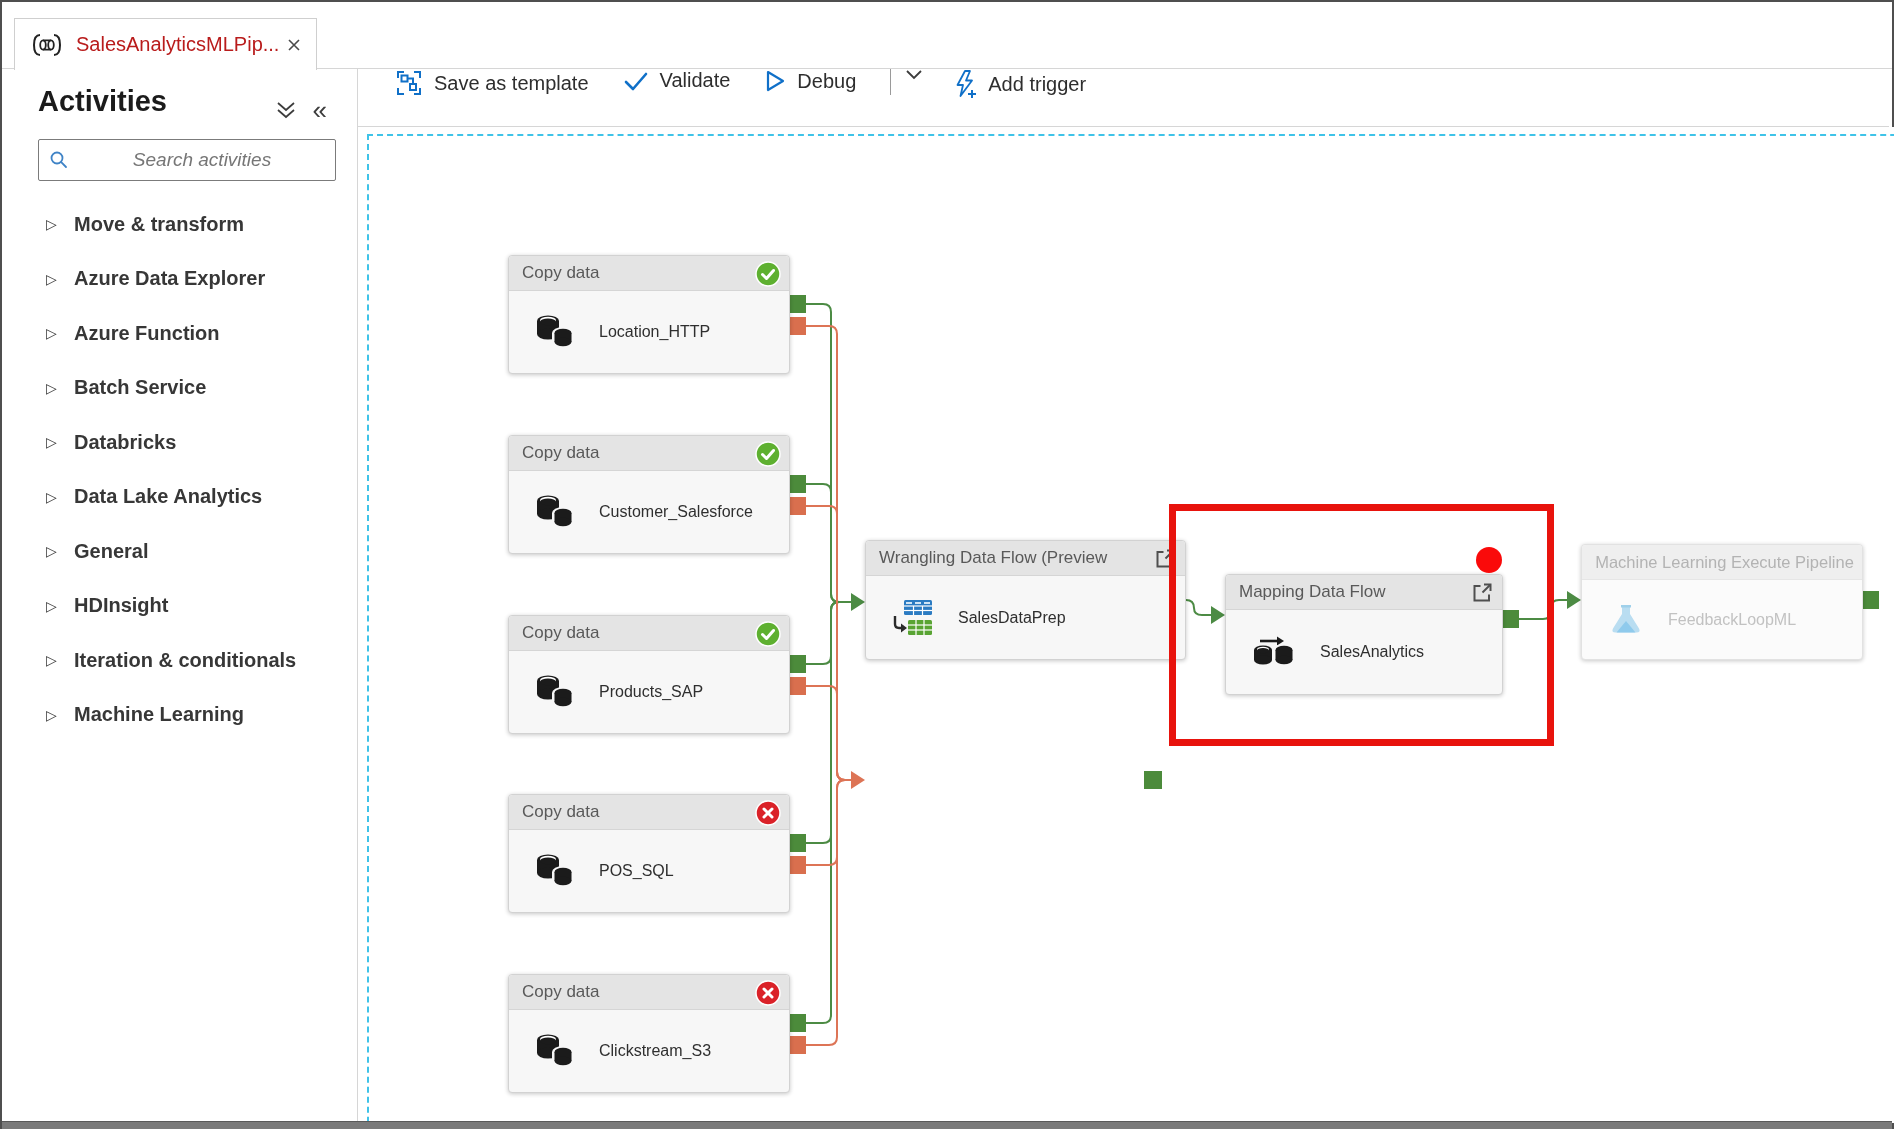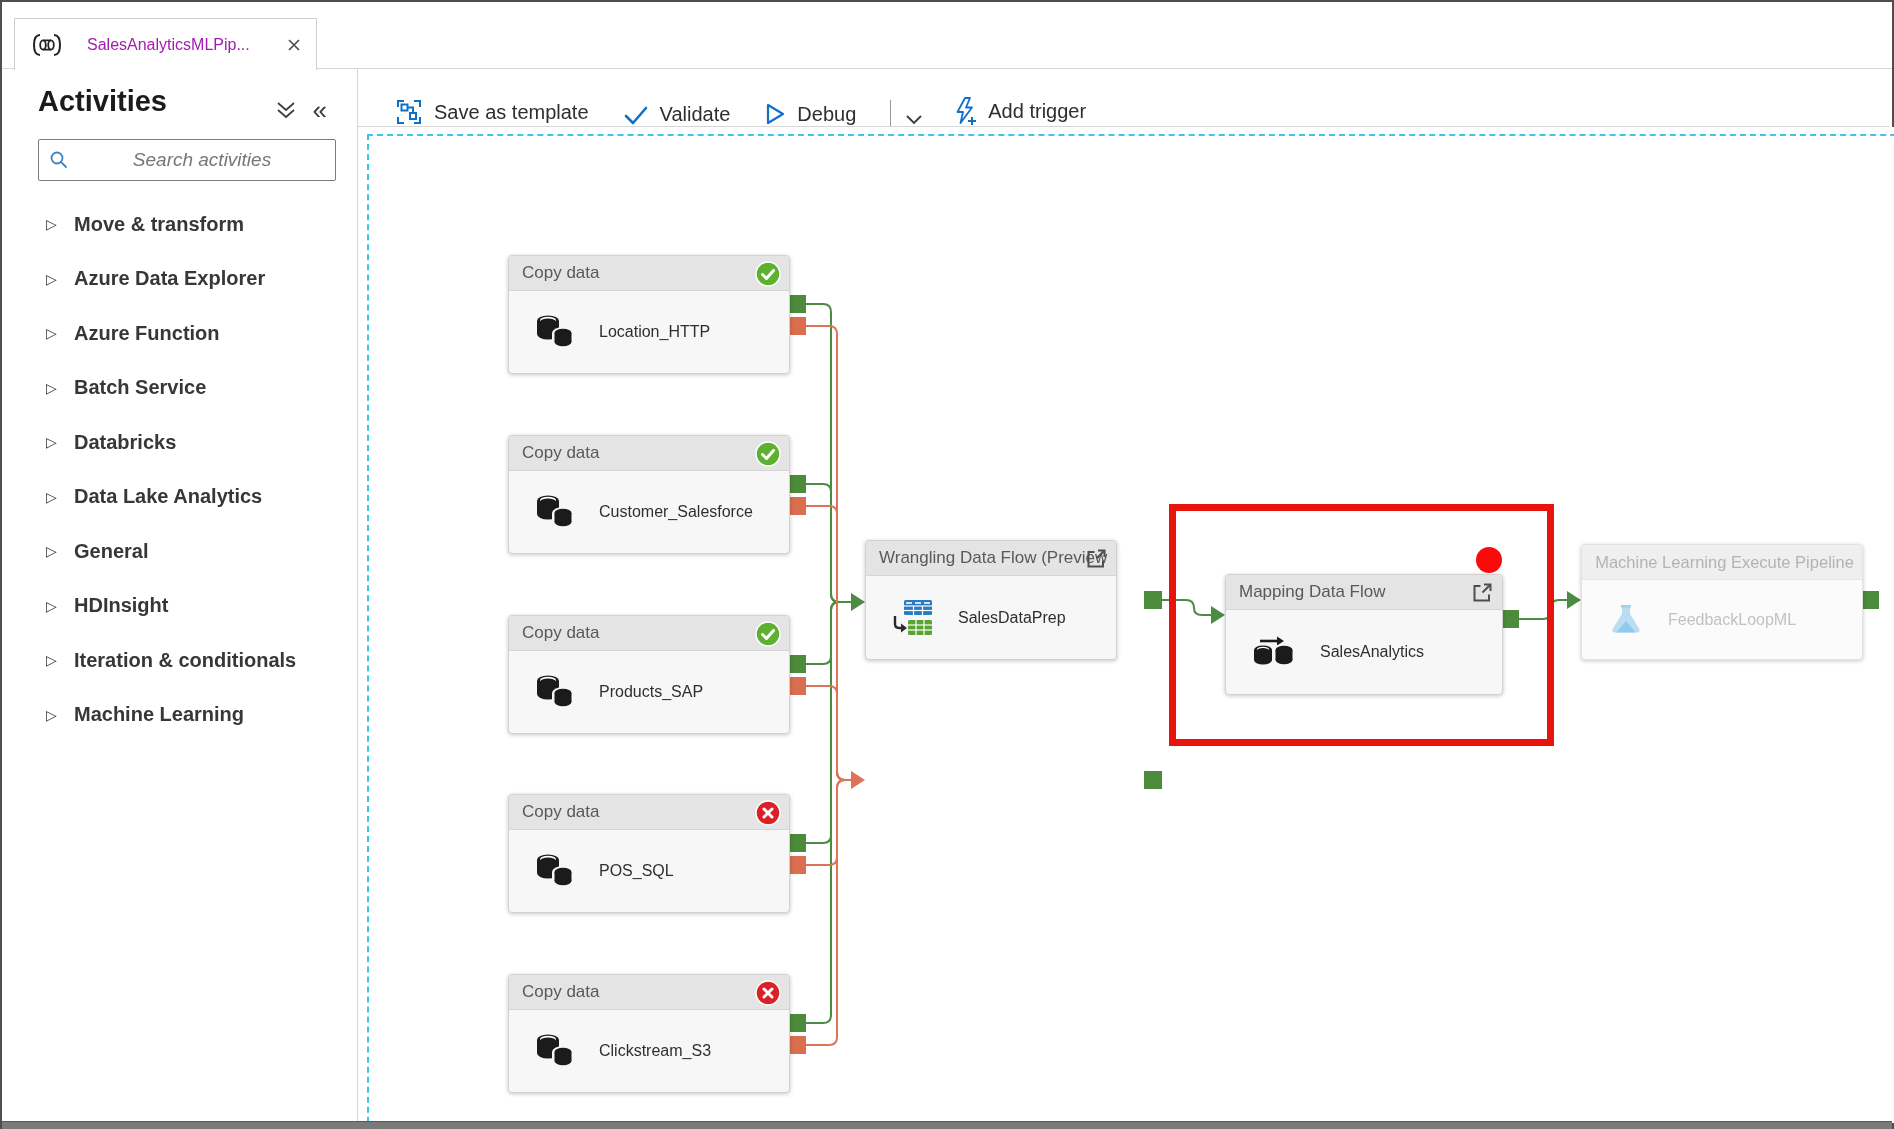--- a/index.html
+++ b/index.html
@@ -4,40 +4,40 @@
 <style>
   * { margin:0; padding:0; box-sizing:border-box; }
   body { font-family:"Liberation Sans", sans-serif; background:#fff; width:1894px; height:1129px; overflow:hidden; }
   .window { position:relative; width:1894px; height:1129px; background:#fff;
             border:2px solid #4f4f4f; border-bottom:none; }
 
   
   .tabstrip { position:absolute; left:0; top:0; right:0; height:67px; background:#fff; border-bottom:1px solid #d6d6d6; z-index:5; }
   .tab { position:absolute; left:12px; top:16px; width:303px; height:52px; background:#fff;
          border:1px solid #cfcfcf; border-bottom:none; display:flex; align-items:center; padding:0 10px 0 16px; z-index:6; }
-  .tab-title { font-size:16px; color:#a21caf; margin-left:24px; flex:1; white-space:nowrap; overflow:hidden; }
+  .tab-title { font-size:20px; color:#b91c1c; margin-left:13px; flex:1; white-space:nowrap; overflow:hidden; }
   .tab-close { display:flex; align-items:center; justify-content:center; width:24px; height:24px; cursor:pointer; }
 
   
   .sidebar { position:absolute; left:0; top:67px; width:356px; bottom:8px; background:#fff; border-right:1px solid #d6d6d6; z-index:4; }
   .sb-title { position:absolute; left:36px; top:16px; font-size:29px; font-weight:600; color:#1b1b1b; }
   .sb-icons { position:absolute; right:30px; top:28px; display:flex; align-items:center; gap:16px; }
   .sb-collapse { font-size:26px; color:#3c3c3c; line-height:1; cursor:pointer; }
   .searchbox { position:absolute; left:36px; top:70px; width:298px; height:42px; border:1px solid #7b7b7b; border-radius:2px;
                display:flex; align-items:center; padding:0 10px; background:#fff; }
   .searchbox input { border:none; outline:none; flex:1; font-size:19px; margin-left:10px; color:#333; font-family:"Liberation Sans", sans-serif;text-align:center; }
   .searchbox input::placeholder { font-style:italic; color:#767676; }
   .cats { position:absolute; left:0; top:128px; right:1px; list-style:none; }
   .cats li { height:54.5px; display:flex; align-items:center; padding-left:44px; cursor:pointer; }
   .cats .tri { width:28px; font-size:14px; color:#3d3d3d; }
   .cats .lbl { font-size:20px; font-weight:600; color:#373737; }
 
   
   .toolbar { position:absolute; left:356px; top:67px; right:3px; height:58px; background:#fff; border-bottom:1px solid #d6d6d6;
-             display:flex; align-items:flex-end; padding-left:37px; gap:0; z-index:4; }
+             display:flex; align-items:flex-start; padding-left:37px; gap:0; z-index:4; }
   .tbtn { display:flex; align-items:center; gap:11px; cursor:pointer; margin-right:34px; }
   .tbtn span { font-size:20px; color:#2e2e2e; }
   .tsep { width:1px; height:26px; background:#9a9a9a; margin:0 14px 0 0; }
   .tchev { margin-right:28px; cursor:pointer; display:flex; align-items:center; }
 
   
   .canvas { position:absolute; left:357px; top:125px; width:1537px; height:996px; background:#fff; overflow:hidden; }
   .dashed-border { position:absolute; left:8px; top:7px; width:1900px; height:1400px; border:2px dashed #3fc3e8; pointer-events:none; }
   .wires { position:absolute; left:0; top:0; }
 
@@ -55,21 +55,21 @@
   .node.disabled .node-header { background:#efefef; border-bottom-color:#e6e6e6;text-align:center; }
   .node.disabled .node-type { color:#b3b3b3; }
   .node.disabled .node-label { color:#c2c2c2; }
 
   
   .n-copy1 { left:149px; top:128px; width:282px; height:119px; }
   .n-copy2 { left:149px; top:308px; width:282px; height:119px; }
   .n-copy3 { left:149px; top:488px; width:282px; height:119px; }
   .n-copy4 { left:149px; top:667px; width:282px; height:119px; }
   .n-copy5 { left:149px; top:847px; width:282px; height:119px; }
-  .n-wrangling { left:506px; top:413px; width:252px; height:120px; }
+  .n-wrangling { left:506px; top:413px; width:321px; height:120px; }
   .n-web { left:506px; top:595px; width:281px; height:120px; }
   .n-mapping { left:866px; top:447px; width:278px; height:121px; }
   .n-ml { left:1222px; top:417px; width:282px; height:116px; }
   .n-wrangling .node-type, .n-mapping .node-type { padding-right:28px; }
   .n-ml .node-type { font-size:16.5px; }
 
   .highlight-box { position:absolute; left:810px; top:377px; width:385px; height:242px;
                    border:7px solid #e8130d; z-index:8; pointer-events:none; }
   .highlight-dot { position:absolute; left:1117px; top:420px; width:26px; height:26px; border-radius:50%;
                    background:#fa0a0a; z-index:9; pointer-events:none; }

